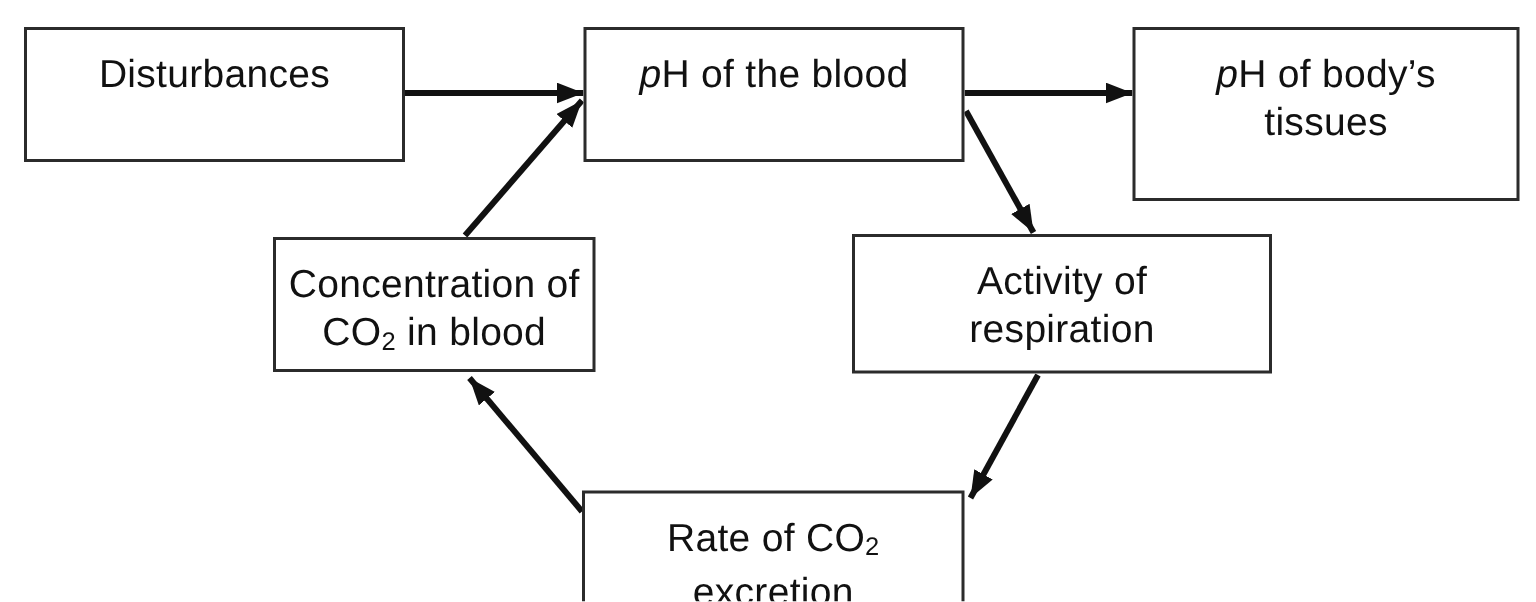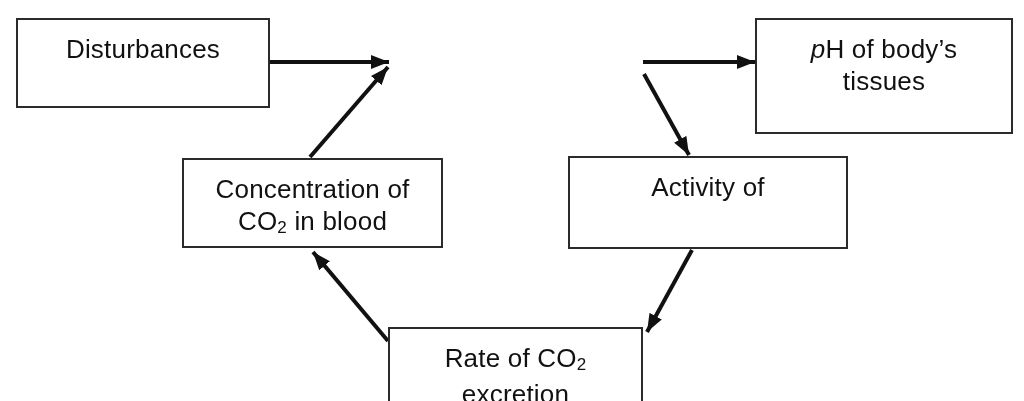--- a/index.html
+++ b/index.html
@@ -58,42 +58,50 @@
     <line x1="388" y1="341" x2="313" y2="252" marker-end="url(#ah)"></line>
     <line x1="310" y1="157" x2="388" y2="67" marker-end="url(#ah)"></line>
   </svg>
 
   <div class="node" style="left:16px; top:18px; width:254px; height:90px;">
     <div class="line">
       <span>Disturbances</span>
     </div>
   </div>
 
+  <div class="node" style="left:389px; top:18px; width:254px; height:90px;">
+    <div class="line">
+      <span class="it">p</span><span>H of the blood</span>
+    </div>
+  </div>
 
   <div class="node" style="left:755px; top:18px; width:258px; height:116px;">
     <div class="line">
       <span class="it">p</span><span>H of body’s</span>
     </div>
     <div class="line">
       <span>tissues</span>
     </div>
   </div>
 
-  <div class="node" style="left:182px; top:158px; width:261px; height:90px;">
+  <div class="node" style="left:182px; top:158px; width:215px; height:90px;">
     <div class="line">
       <span>Concentration of</span>
     </div>
     <div class="line">
       <span>CO</span><span class="sub">2</span><span> in blood</span>
     </div>
   </div>
 
   <div class="node" style="left:568px; top:156px; width:280px; height:93px;">
     <div class="line">
       <span>Activity of</span>
+    </div>
+    <div class="line">
+      <span>respiration</span>
     </div>
   </div>
 
   <div class="node" style="left:388px; top:295px; width:255px; height:93px;margin-top:32px;">
     <div class="line">
       <span>Rate of CO</span><span class="sub">2</span>
     </div>
     <div class="line">
       <span>excretion</span>
     </div>

